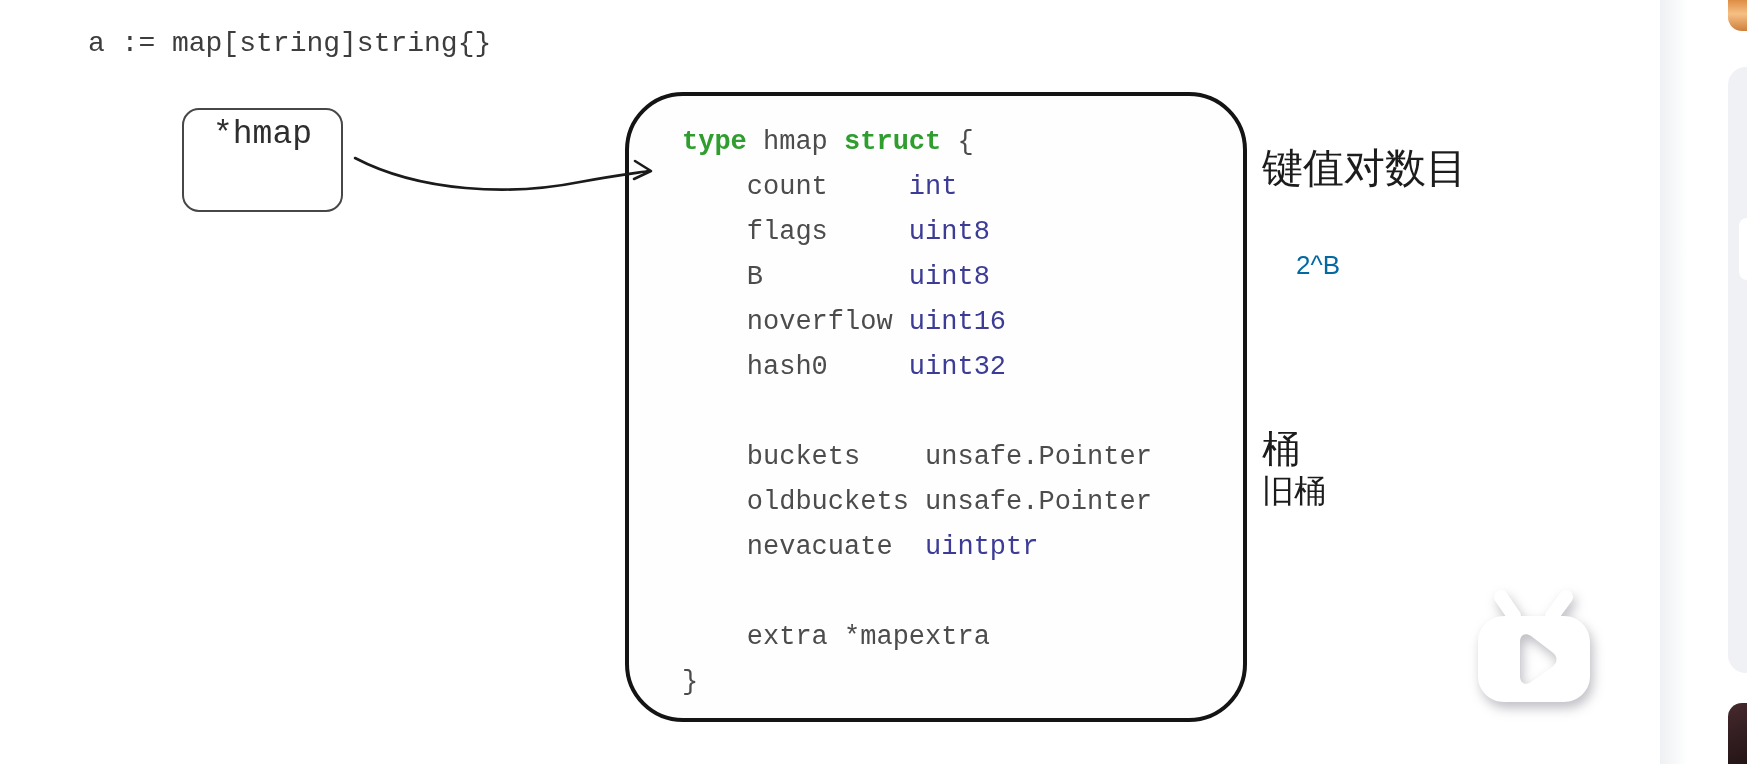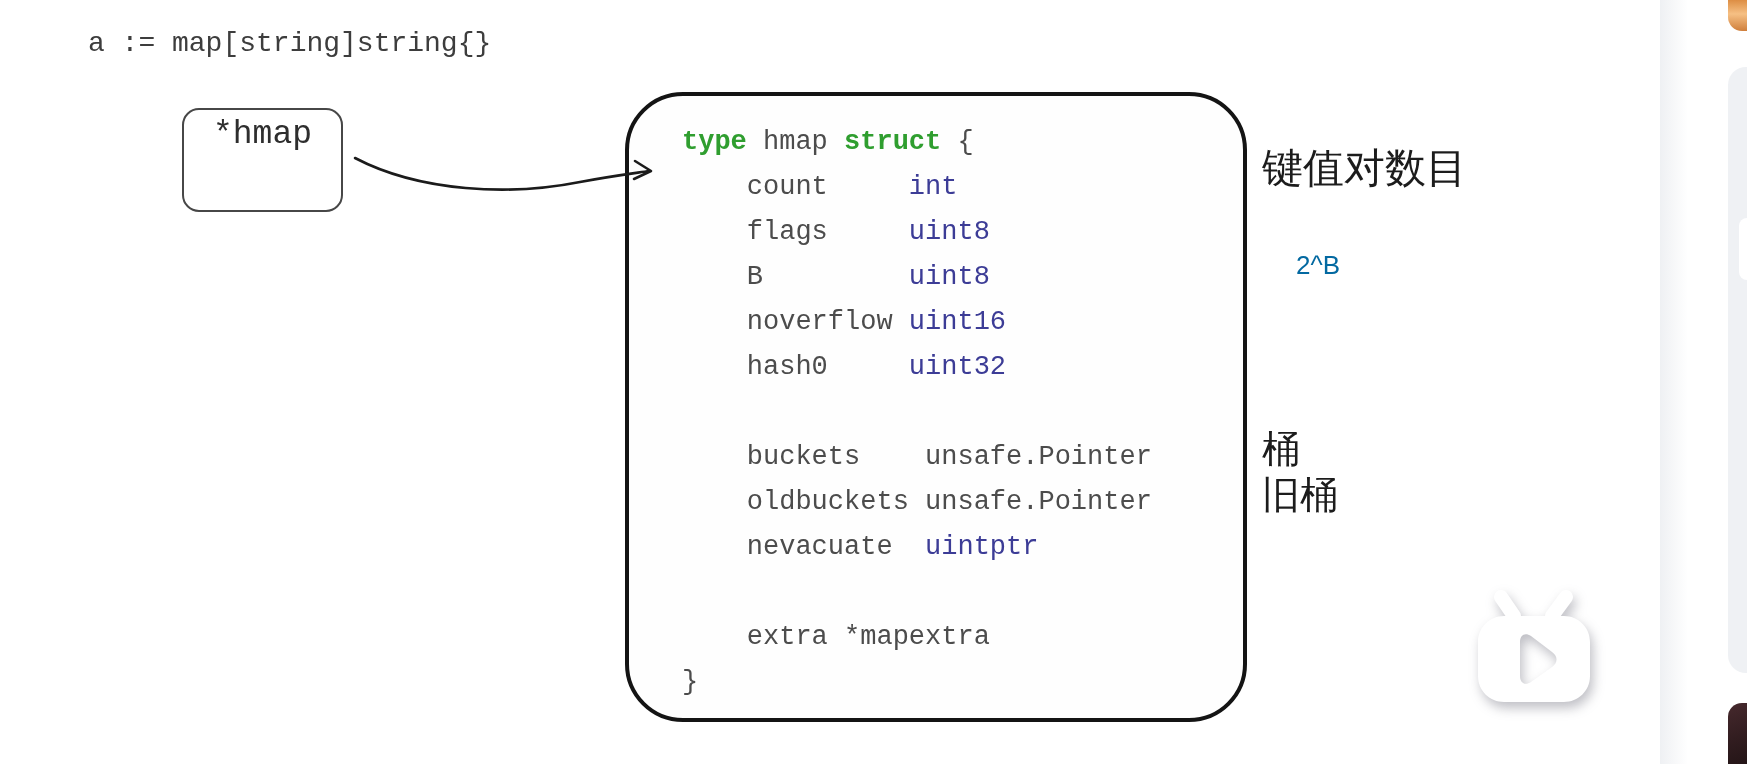--- a/index.html
+++ b/index.html
@@ -31,21 +31,21 @@
   .tok-plain{color:var(--c-plain,#4c4c4c);}
   .tok-kw{color:var(--c-kw,#2f9e2f);font-weight:bold;}
   .tok-type{color:var(--c-type,#3c3c96);font-weight:normal;}
 
   
   .annotation{position:absolute;color:#1c1c1c;white-space:nowrap;
     font-family:"Liberation Sans",sans-serif;}
   .ann-1{left:1262px;top:141px;font-size:41px;}
   .ann-2{left:1264px;top:250px;font-size:26px;color:#0369a1;margin-left:32px;}
   .ann-3{left:1262px;top:424px;font-size:38px;}
-  .ann-4{left:1262px;top:470px;font-size:38px;}
+  .ann-4{left:1262px;top:470px;font-size:32px;}
   .ann-5{left:1262px;top:524px;font-size:38px;letter-spacing:1px;}
 
   
   .watermark{position:absolute;left:1466px;top:590px;width:136px;height:122px;
     filter:drop-shadow(3px 6px 6px rgba(95,95,110,0.40));}
 
   
   .video-edge{position:absolute;left:1660px;top:0;width:28px;height:764px;
     background:linear-gradient(to right, rgba(225,228,233,0.55), rgba(255,255,255,0));}
 

